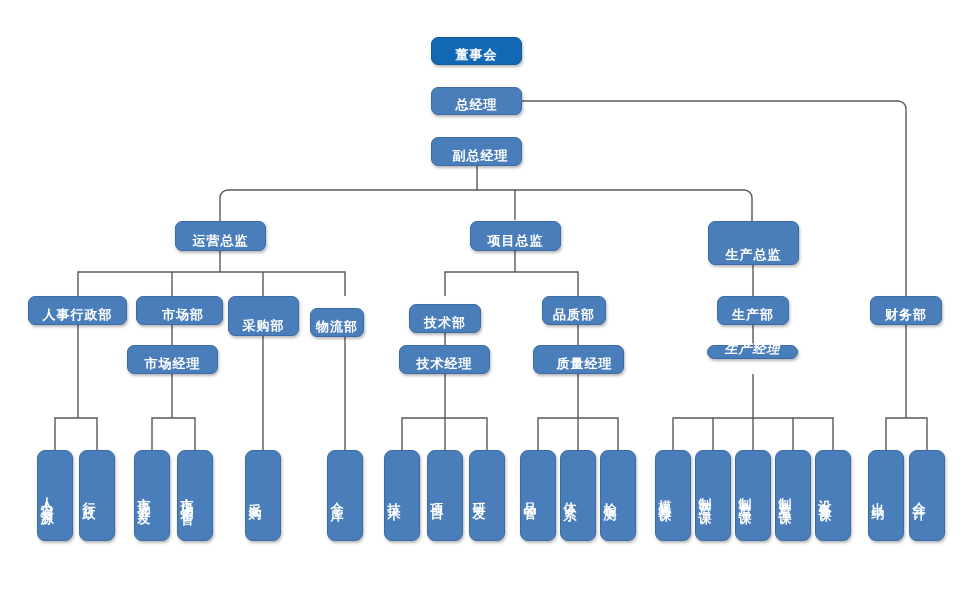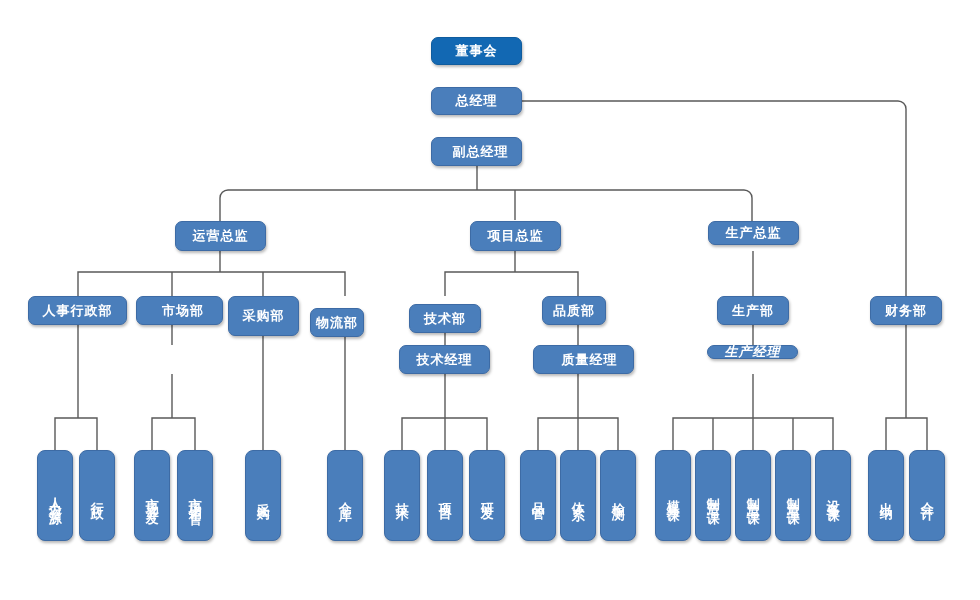--- a/index.html
+++ b/index.html
@@ -25,21 +25,21 @@
     left: 0;
     top: 0;
     width: 980px;
     height: 600px;
     pointer-events: none;
   }
   .node {
     position: absolute;
     box-sizing: border-box;
     display: flex;
-    align-items: center;
+    align-items: flex-end;
     justify-content: center;
     background: #4a7ebb;
     border: 1px solid #3d6ba5;
     border-radius: 7px;
     color: #ffffff;
     font-size: 13px;
     font-weight: bold;
     letter-spacing: 1px;
     line-height: 1.35;
     text-align: center;
@@ -137,21 +137,21 @@
   <div class="node" style="left:431px; top:137px; width:91px; height:29px;padding-left:8px;">
     <span class="label">副总经理</span>
   </div>
 
   <div class="node" style="left:175px; top:221px; width:91px; height:30px;">
     <span class="label">运营总监</span>
   </div>
   <div class="node" style="left:470px; top:221px; width:91px; height:30px;">
     <span class="label">项目总监</span>
   </div>
-  <div class="node" style="left:708px; top:221px; width:91px; height:24px;">
+  <div class="node" style="left:708px; top:221px; width:91px; height:44px;">
     <span class="label">生产总监</span>
   </div>
 
   <div class="node" style="left:28px; top:296px; width:99px; height:29px;">
     <span class="label">人事行政部</span>
   </div>
   <div class="node" style="left:136px; top:296px; width:87px; height:29px;padding-left:7px;">
     <span class="label">市场部</span>
   </div>
   <div class="node" style="left:228px; top:296px; width:71px; height:40px;">
@@ -166,24 +166,27 @@
   <div class="node" style="left:542px; top:296px; width:64px; height:29px;">
     <span class="label">品质部</span>
   </div>
   <div class="node" style="left:717px; top:296px; width:72px; height:29px;">
     <span class="label">生产部</span>
   </div>
   <div class="node" style="left:870px; top:296px; width:72px; height:29px;">
     <span class="label">财务部</span>
   </div>
 
+  <div class="node" style="left:127px; top:345px; width:91px; height:29px;">
+    <span class="label">市场经理</span>
+  </div>
   <div class="node" style="left:399px; top:345px; width:91px; height:29px;">
     <span class="label">技术经理</span>
   </div>
-  <div class="node" style="left:533px; top:345px; width:101px; height:29px;padding-left:12px;">
+  <div class="node" style="left:533px; top:345px; width:91px; height:29px;padding-left:12px;">
     <span class="label">质量经理</span>
   </div>
   <div class="node" style="left:707px; top:345px; width:91px; height:14px;font-style:italic;">
     <span class="label">生产经理</span>
   </div>
 
   <div class="node vertical" style="left:37px; top:450px; width:36px; height:91px;">
     <span class="label">人力资源</span>
   </div>
   <div class="node vertical" style="left:79px; top:450px; width:36px; height:91px;">

